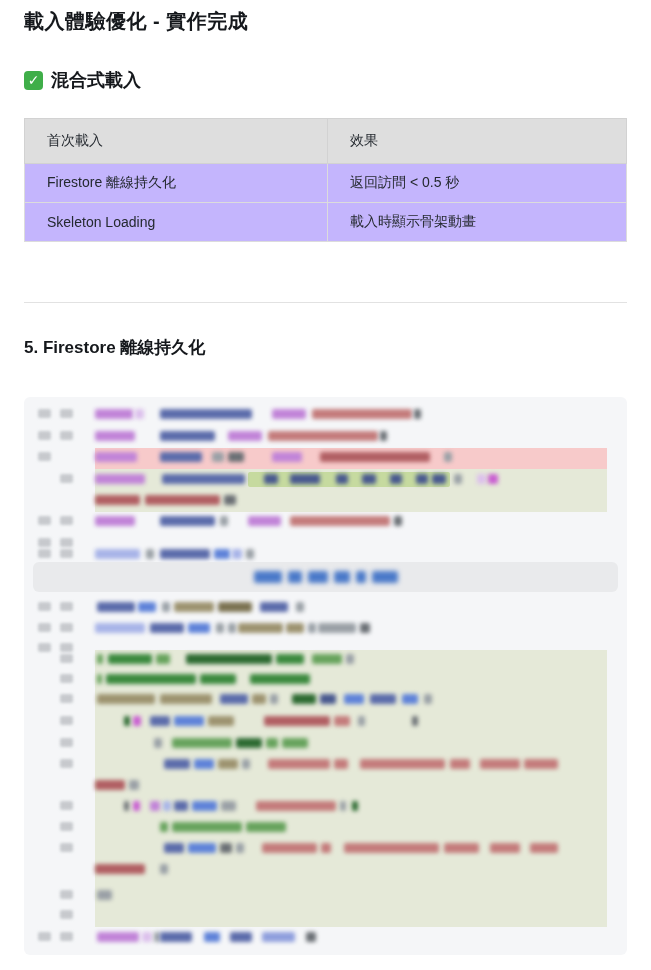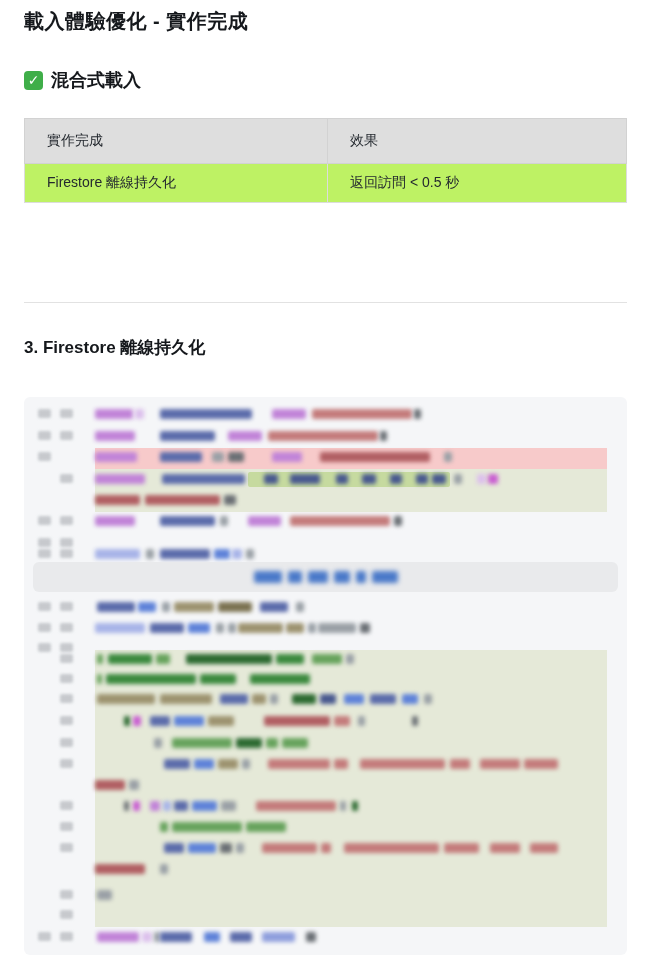--- a/index.html
+++ b/index.html
@@ -6,21 +6,21 @@
   body{font-family:"Liberation Sans","DejaVu Sans",sans-serif;color:#1c1e21;}
   .page{position:relative;width:651px;height:970px;background:#fff;overflow:hidden;}
 
   .title{position:absolute;left:24px;top:8px;font-size:20px;font-weight:bold;color:#15181c;letter-spacing:.5px;}
   .h2{position:absolute;left:24px;top:68px;font-size:18px;font-weight:bold;color:#15181c;display:flex;align-items:center;gap:8px;}
   .check{width:19px;height:19px;background:#3fae49;border-radius:4px;color:#fff;font-size:14px;font-weight:bold;display:inline-flex;align-items:center;justify-content:center;line-height:1;}
 
   table.summary{position:absolute;left:24px;top:118px;width:603px;border-collapse:collapse;font-size:14px;color:#24292f;table-layout:fixed;}
   table.summary th,table.summary td{border:1px solid #d2d2d2;text-align:left;font-weight:normal;padding:0 10px 0 22px;}
   table.summary th{background:#dedede;height:44px;}
-  table.summary td{height:38px;background:#bef264;border-color:#dcdcdc;}
+  table.summary td{height:38px;background:#c4b5fd;border-color:#dcdcdc;}
   table.summary col.c1{width:303px;}
 
   .rule{position:absolute;left:24px;top:302px;width:603px;height:0;border-top:1px solid #e2e2e2;}
   .h3{position:absolute;left:24px;top:336px;font-size:17px;font-weight:bold;color:#15181c;}
 
   .codeblock{position:absolute;left:24px;top:397px;width:603px;background:#f5f6f8;border-radius:6px;}
   .band{position:absolute;}
   .inner-hl{position:absolute;border-radius:2px;}
   .tok{position:absolute;height:10px;border-radius:2px;filter:blur(2px);}
   .num{position:absolute;height:9px;border-radius:2px;background:#b4b7bc;filter:blur(1.5px);opacity:.7;}
@@ -39,35 +39,39 @@
     <span>混合式載入</span>
   </div>
 
   <table class="summary">
     <colgroup>
         <col class="c1">
         <col>
       </colgroup>
     <thead>
       <tr>
-        <th>實作完成</th>
+        <th>首次載入</th>
         <th>效果</th>
       </tr>
     </thead>
     <tbody>
       <tr>
         <td>Firestore 離線持久化</td>
         <td>返回訪問 &lt; 0.5 秒</td>
       </tr>
+      <tr>
+        <td>Skeleton Loading</td>
+        <td>載入時顯示骨架動畫</td>
+      </tr>
     </tbody>
   </table>
 
   <div class="rule"></div>
 
-  <div class="h3">3. Firestore 離線持久化</div>
+  <div class="h3">5. Firestore 離線持久化</div>
 
   <div class="codeblock" style="height: 558px; background: rgb(245, 246, 248);">
       <div class="band" style="top: 51px; left: 71px; width: 512px; height: 21px; background: rgb(247, 202, 202);"></div>
       <div class="band" style="top: 72px; left: 71px; width: 512px; height: 43px; background: rgb(229, 233, 216);"></div>
       <div class="band" style="top: 253px; left: 71px; width: 512px; height: 277px; background: rgb(229, 233, 216);"></div>
       <div class="inner-hl" style="top: 75px; left: 224px; width: 202px; height: 15px; background: rgb(198, 218, 159);"></div>
       <div class="num" style="top: 12px; left: 14px; width: 13px;"></div>
       <div class="num" style="top: 12px; left: 36px; width: 13px;"></div>
       <div class="tok" style="top: 12px; left: 71px; width: 38px; background: rgb(193, 132, 216);"></div>
       <div class="tok" style="top: 12px; left: 111px; width: 9px; background: rgb(220, 192, 236);"></div>

